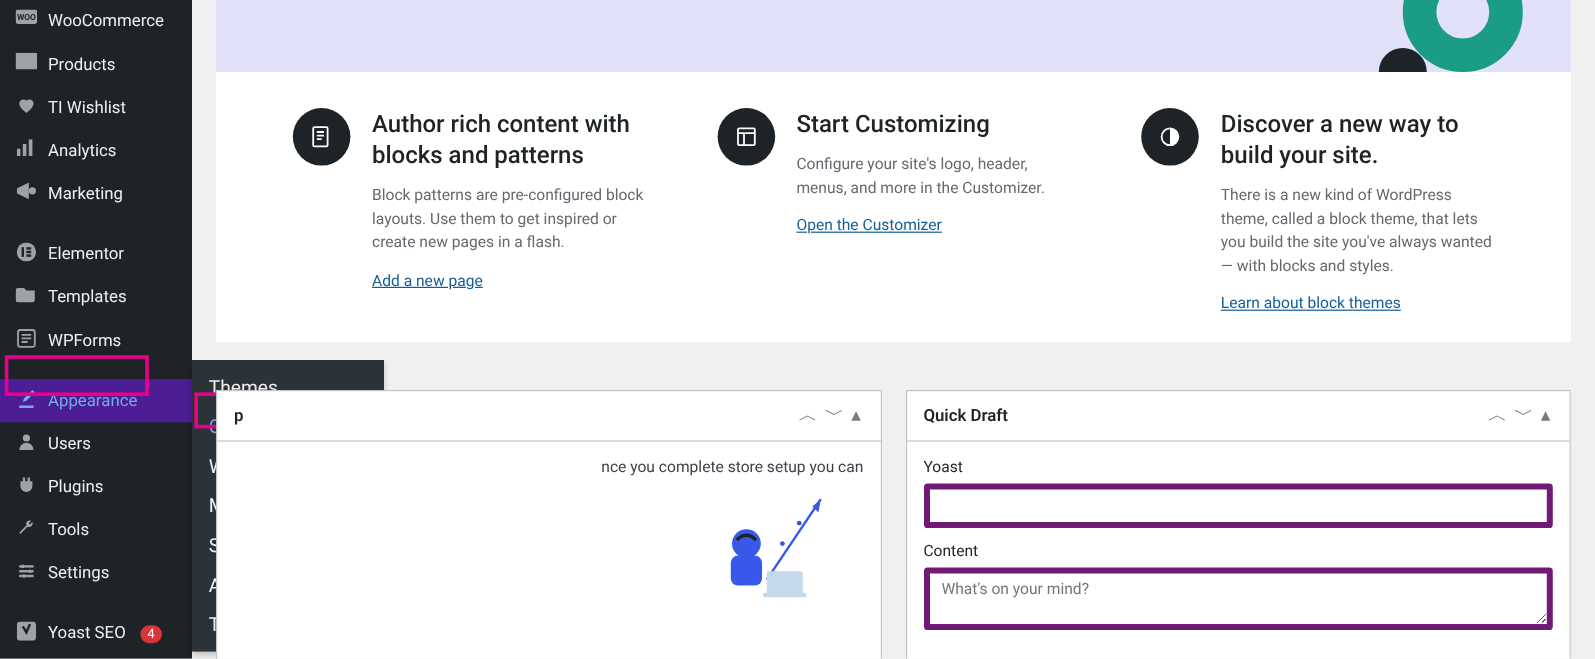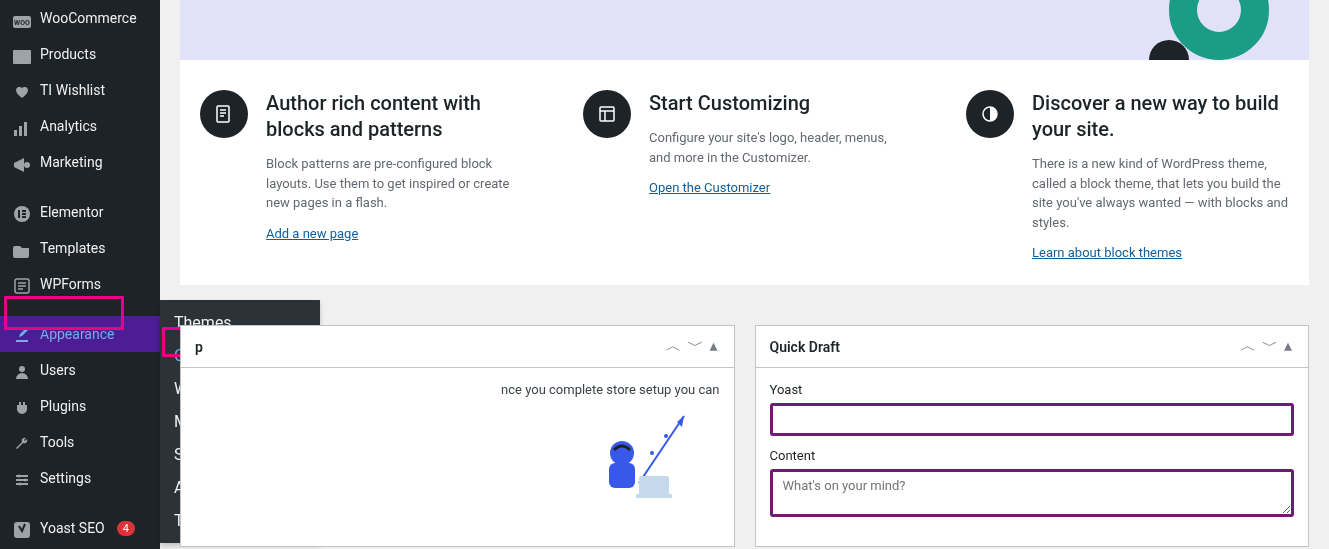--- a/index.html
+++ b/index.html
@@ -1,45 +1,45 @@
 <!DOCTYPE html>
 <html><head>
 <meta charset="utf-8">
 <style>
 * { margin:0; padding:0; box-sizing:border-box; font-family:-apple-system,BlinkMacSystemFont,"Segoe UI",Roboto,sans-serif; }
 body { background:#f0f0f1; width:1329px; height:549px; overflow:hidden; position:relative; }
 .sidebar { position:absolute; left:0; top:0; width:160px; height:549px; background:#1d2327; color:#f0f0f1; }
 .sidebar-item { display:flex; align-items:center; padding:8px 12px; font-size:14px; color:#f0f0f1; cursor:pointer; gap:8px; }
 .sidebar-item.active { background:#4c1d95; color:#72aee6; }
-.sidebar-item .icon { width:20px; height:20px; display:flex; align-items:flex-end; justify-content:center; flex-shrink:0; }
+.sidebar-item .icon { width:20px; height:20px; display:flex; align-items:flex-start; justify-content:center; flex-shrink:0; }
 .sidebar-sep { height:14px; }
 .badge { background:#d63638; color:#fff; border-radius:10px; font-size:11px; padding:1px 6px; margin-left:4px; }
 .highlight-box { position:absolute; border:3px solid #e9008a; pointer-events:none; }
 .submenu { position:absolute; left:160px; top:300px; width:160px; background:#2c3338; color:#f0f0f1; padding:6px 0; box-shadow:0 3px 5px rgba(0,0,0,.2); }
 .submenu-item { padding:7px 14px; font-size:16px; cursor:pointer; }
 .submenu-item.highlighted { color:#72aee6; }
 .main { position:absolute; left:160px; top:0; right:0; height:549px; }
 .banner { background:#e1e1fa; height:60px; margin:0 20px; position:relative; overflow:hidden; }
 .banner-shape1 { position:absolute; right:120px; bottom:-20px; width:40px; height:40px; background:#1d2327; border-radius:50%; }
 .banner-shape2 { position:absolute; right:40px; top:-40px; width:100px; height:100px; border:28px solid #1b9c85; border-radius:50%; }
-.welcome { background:#fff; margin:0 20px; padding:30px 20px 24px; display:flex; gap:60px; }
+.welcome { background:#fff; margin:0 20px; padding:30px 64px 24px; display:flex; gap:60px; }
 .welcome-col { flex:1; display:flex; gap:18px; }
 .welcome-icon { width:48px; height:48px; border-radius:50%; background:#1d2327; color:#fff; display:flex; align-items:center; justify-content:center; flex-shrink:0; }
 .welcome-col h3 { font-size:20px; font-weight:500; color:#1d2327; margin-bottom:12px; line-height:1.3; }
 .welcome-col .desc { font-size:13px; color:#646970; line-height:1.5; margin-bottom:10px;margin-top:12px; }
 .welcome-col a { color:#135e96; text-decoration:underline; font-size:13px; }
 .dashboxes { display:flex; gap:20px; margin:40px 20px 0; }
 .dashbox { flex:1; background:#fff; border:1px solid #c3c4c7; }
 .dashbox-header { display:flex; justify-content:space-between; align-items:center; padding:10px 14px; border-bottom:1px solid #c3c4c7; }
 .dashbox-header h4 { font-size:14px; font-weight:600; color:#1d2327; }
 .dashbox-controls { display:flex; gap:2px; color:#787c82; }
 .dashbox-controls span { cursor:pointer; padding:0 2px; }
 .dashbox-body { padding:14px; font-size:13px; color:#3c434a; min-height:130px; }
 .dashbox-body label { display:block; margin-bottom:6px; color:#1d2327; font-size:13px; }
-.dashbox-body input,.dashbox-body textarea { width:100%; padding:6px 10px; border:3px solid #701a75; border-radius:3px; font-size:13px; margin-bottom:12px; font-family:inherit; }
+.dashbox-body input,.dashbox-body textarea { width:100%; padding:6px 10px; border:5px solid #701a75; border-radius:3px; font-size:13px; margin-bottom:12px; font-family:inherit; }
 .dashbox-body textarea { resize:vertical; }
 .setup-img { position:absolute; right:30px; bottom:0; }
 .setup-body { position:relative; }
 </style>
 </head>
 <body>
 
 <div class="sidebar">
   <div class="sidebar-item">
     <span class="icon">

